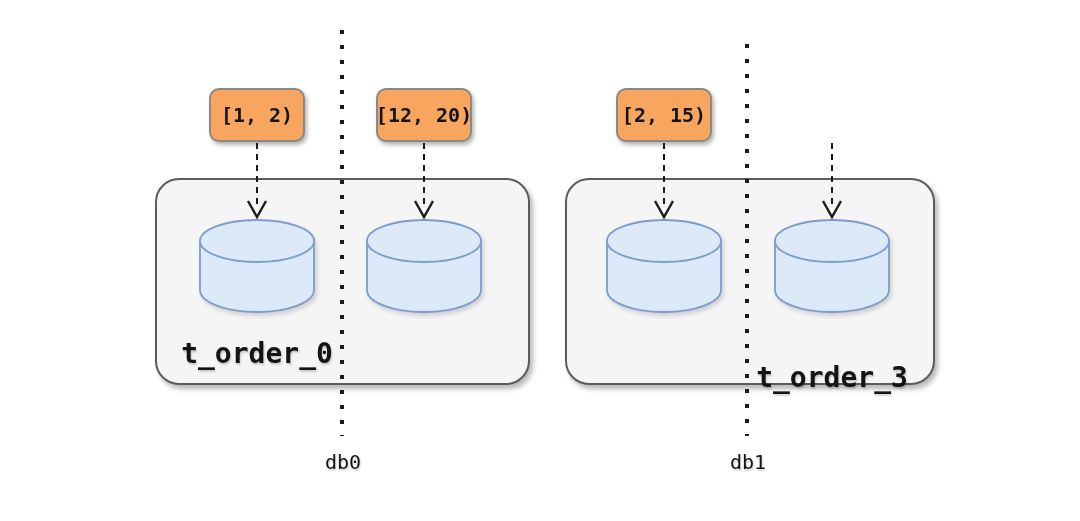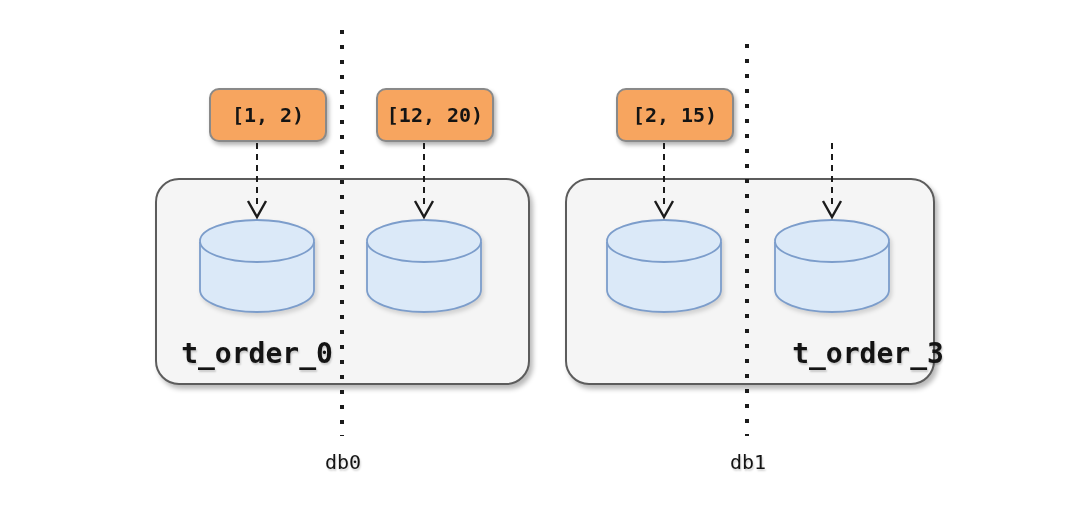--- a/index.html
+++ b/index.html
@@ -34,21 +34,21 @@
       #1B1B1B 0px, #1B1B1B 4px,
       transparent 4px, transparent 15px);
     z-index: 3;
   }
   .dotline-db0 { left: 340px; top: 30px;  height: 406px; }
   .dotline-db1 { left: 745px; top: 44px;  height: 392px; }
 
   .range-box {
     position: absolute;
     top: 88px;
-    width: 118px;
+    width: 96px;
     height: 54px;
     background: #F7A55F;
     border: 2px solid #898989;
     border-radius: 10px;
     box-shadow: 2px 3px 4px rgba(0,0,0,0.30);
     display: flex;
     align-items: center;
     justify-content: center;
     font-size: 20px;
     font-weight: bold;
@@ -84,21 +84,21 @@
     transform: translateX(-50%);
     font-size: 28px;
     font-weight: bold;
     white-space: nowrap;
     text-shadow: 1px 2px 2px rgba(0,0,0,0.18);
     z-index: 2;
   }
   .tl-1 { left: 257px; }
   .tl-2 { left: 424px; }
   .tl-3 { left: 664px; }
-  .tl-4 { left: 868px; }
+  .tl-4 { left: 832px; margin-top: 24px; }
 
   .db-label {
     position: absolute;
     top: 450px;
     transform: translateX(-50%);
     font-size: 20px;
     font-weight: normal;
     white-space: nowrap;
     text-shadow: 1px 2px 2px rgba(0,0,0,0.18);
     z-index: 2;

